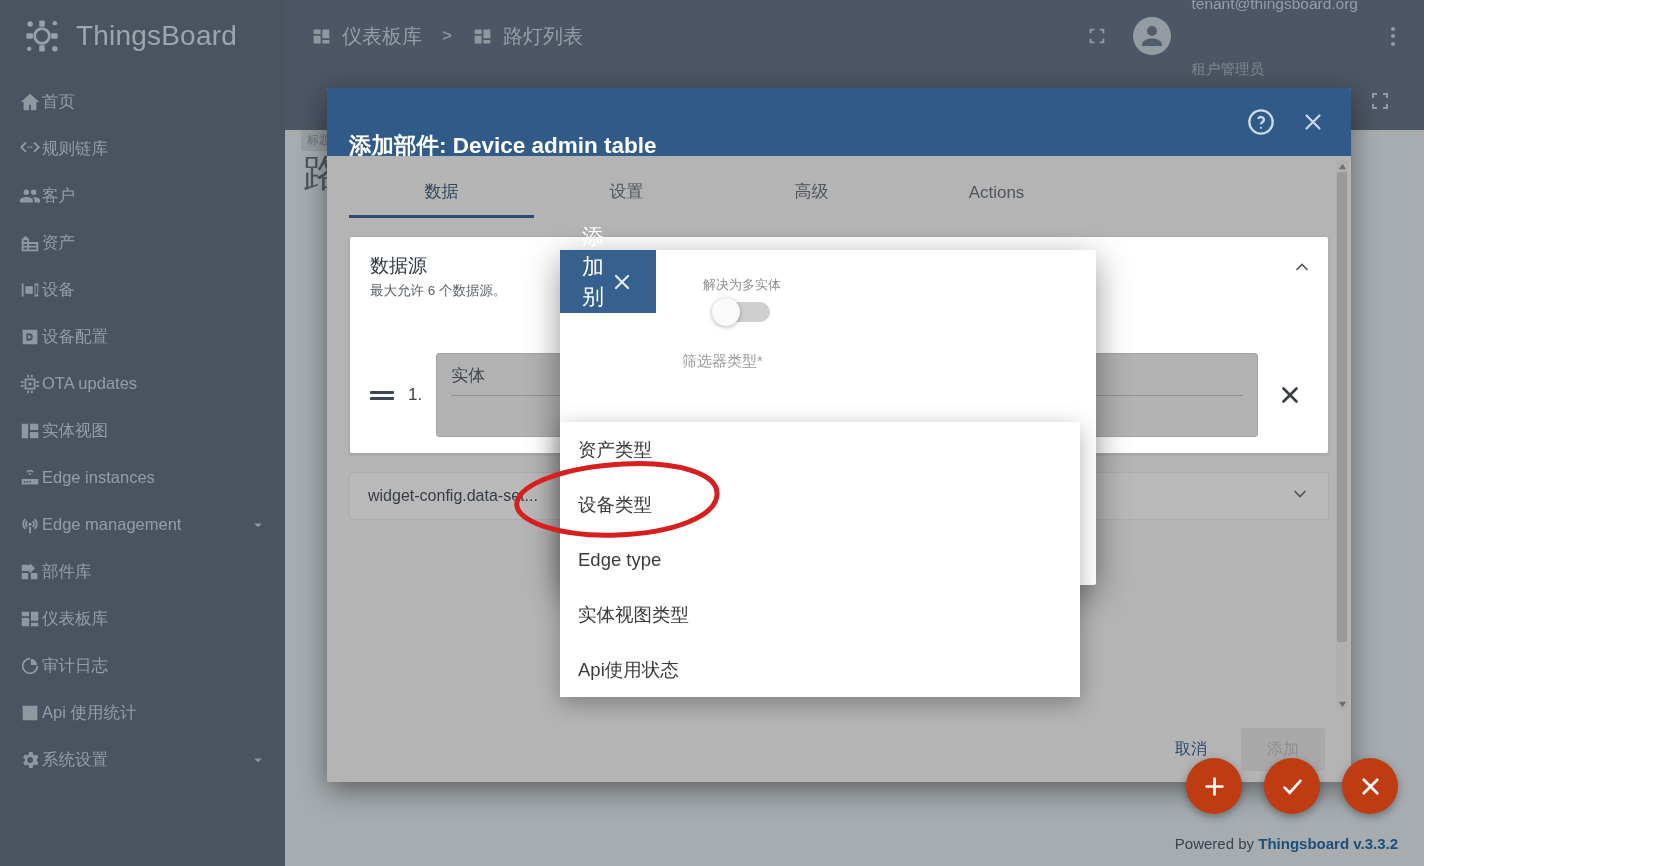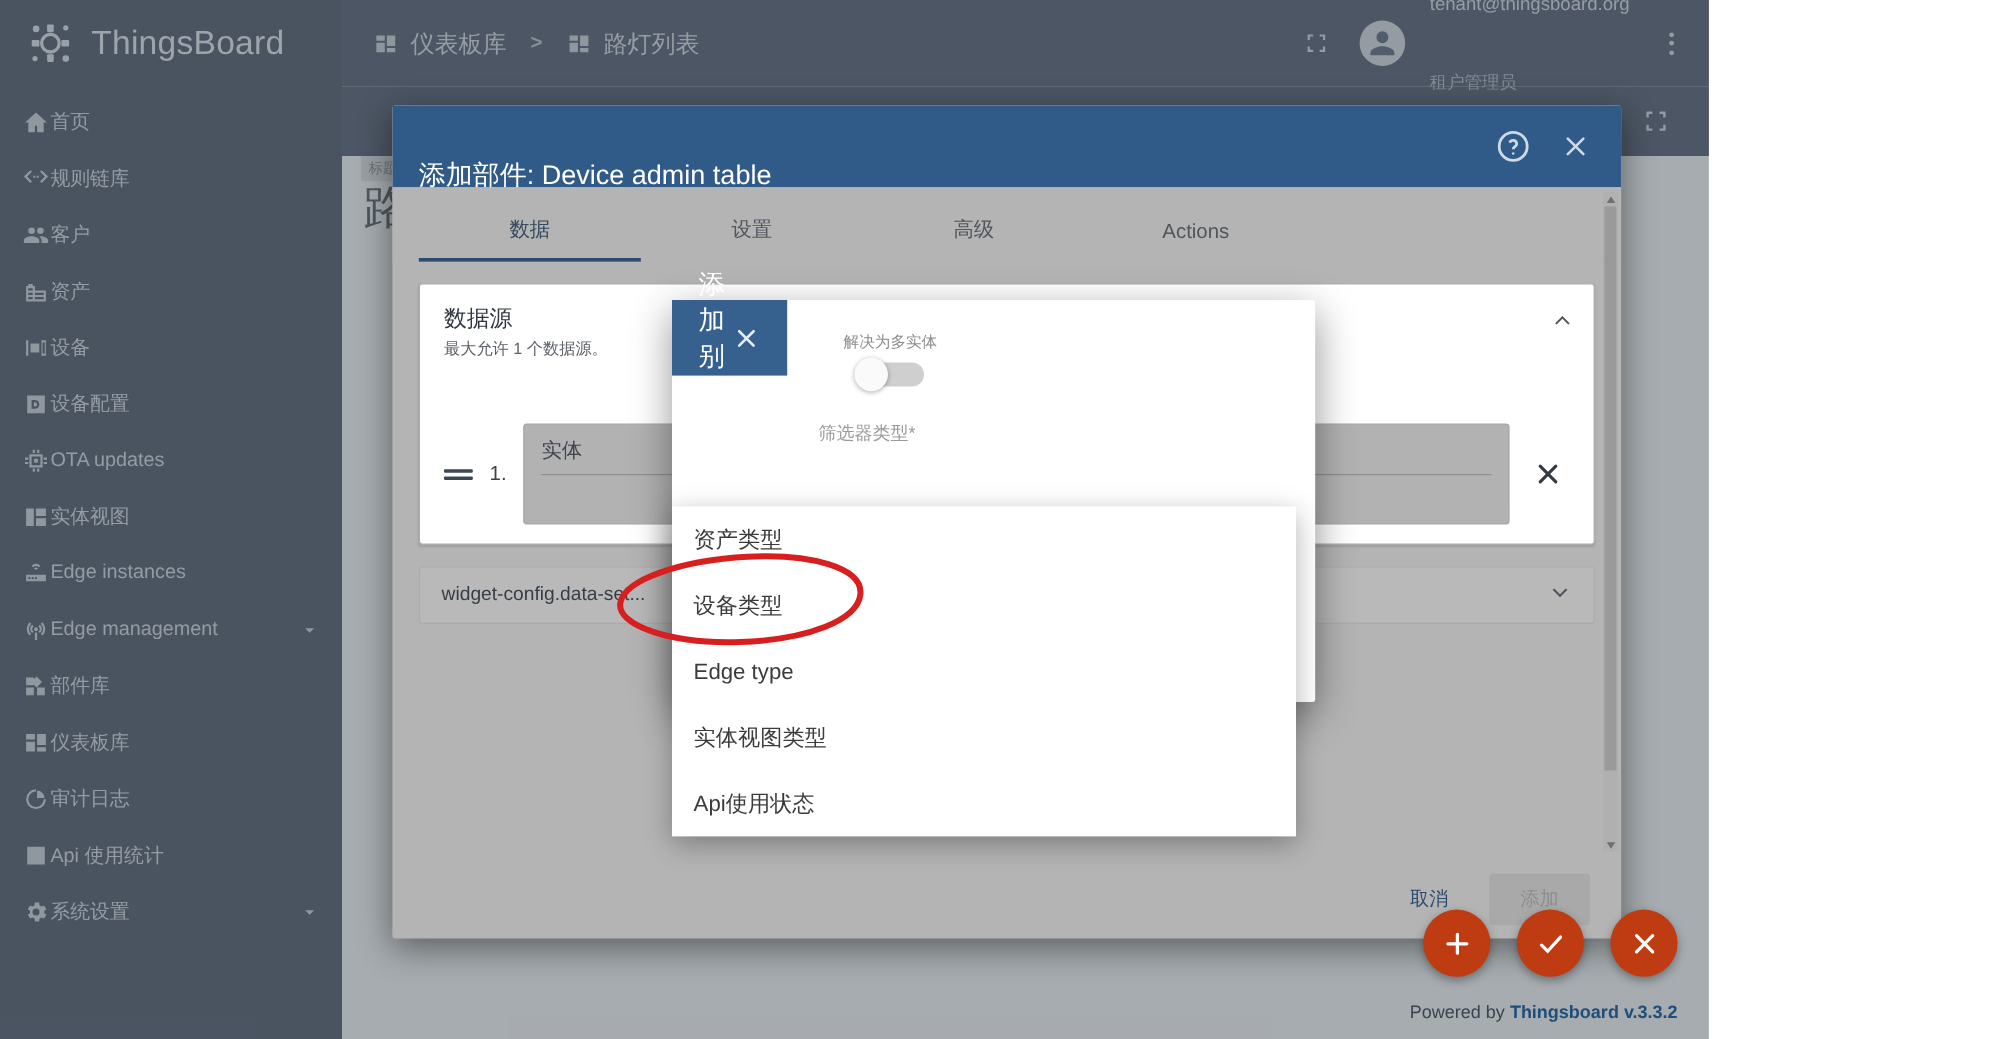--- a/index.html
+++ b/index.html
@@ -112,21 +112,21 @@
     position:absolute; left: 327px; top: 88px; width: 1024px; height: 694px;
     background: #b4b4b4; z-index: 11;
     box-shadow: 0 8px 28px rgba(0,0,0,.45);
     display:flex; flex-direction:column;
     border-radius: 2px; overflow: hidden;
   }
   .dlg-head {
     height: 68px; background: #305a87; display:flex; align-items:center;
     padding: 0 22px; flex: 0 0 68px;
   }
-  .dlg-title { font-size: 22.5px; color:#ffffff; font-weight: 400; margin-top: 46px; }
+  .dlg-title { font-size: 22.5px; color:#ffffff; font-weight: 700; margin-top: 46px; }
   .dlg-head-actions { margin-left:auto; display:flex; align-items:center; gap: 20px; }
   .dlg-head-actions .hbtn { cursor:pointer; width:32px;height:32px;display:flex;align-items:center;justify-content:center;}
   .dlg-head-actions svg { stroke:#cdd9e6; fill:none; stroke-width:2; }
 
   .tabs {
     display:flex; padding: 0 22px; height: 62px; align-items:flex-end; flex:0 0 62px;
     background: #b4b4b4;
   }
   .tab {
     width: 185px; text-align:center; font-size: 17px; color:#50565d;
@@ -538,21 +538,21 @@
       <span class="tab active">数据</span>
       <span class="tab">设置</span>
       <span class="tab">高级</span>
       <span class="tab">Actions</span>
     </div>
 
     <div class="dlg-body">
 
       <div class="card">
         <div class="card-h">数据源</div>
-        <div class="card-sub">最大允许 1 个数据源。</div>
+        <div class="card-sub">最大允许 6 个数据源。</div>
         <span class="collapse-ico">
           <svg viewBox="0 0 24 24" stroke-linecap="round">
               <path d="M6 15l6-6 6 6"></path>
             </svg>
         </span>
         <div class="ds-type-label">类型</div>
 
         <div class="ds-row">
           <span class="drag-handle">
               <i></i>

